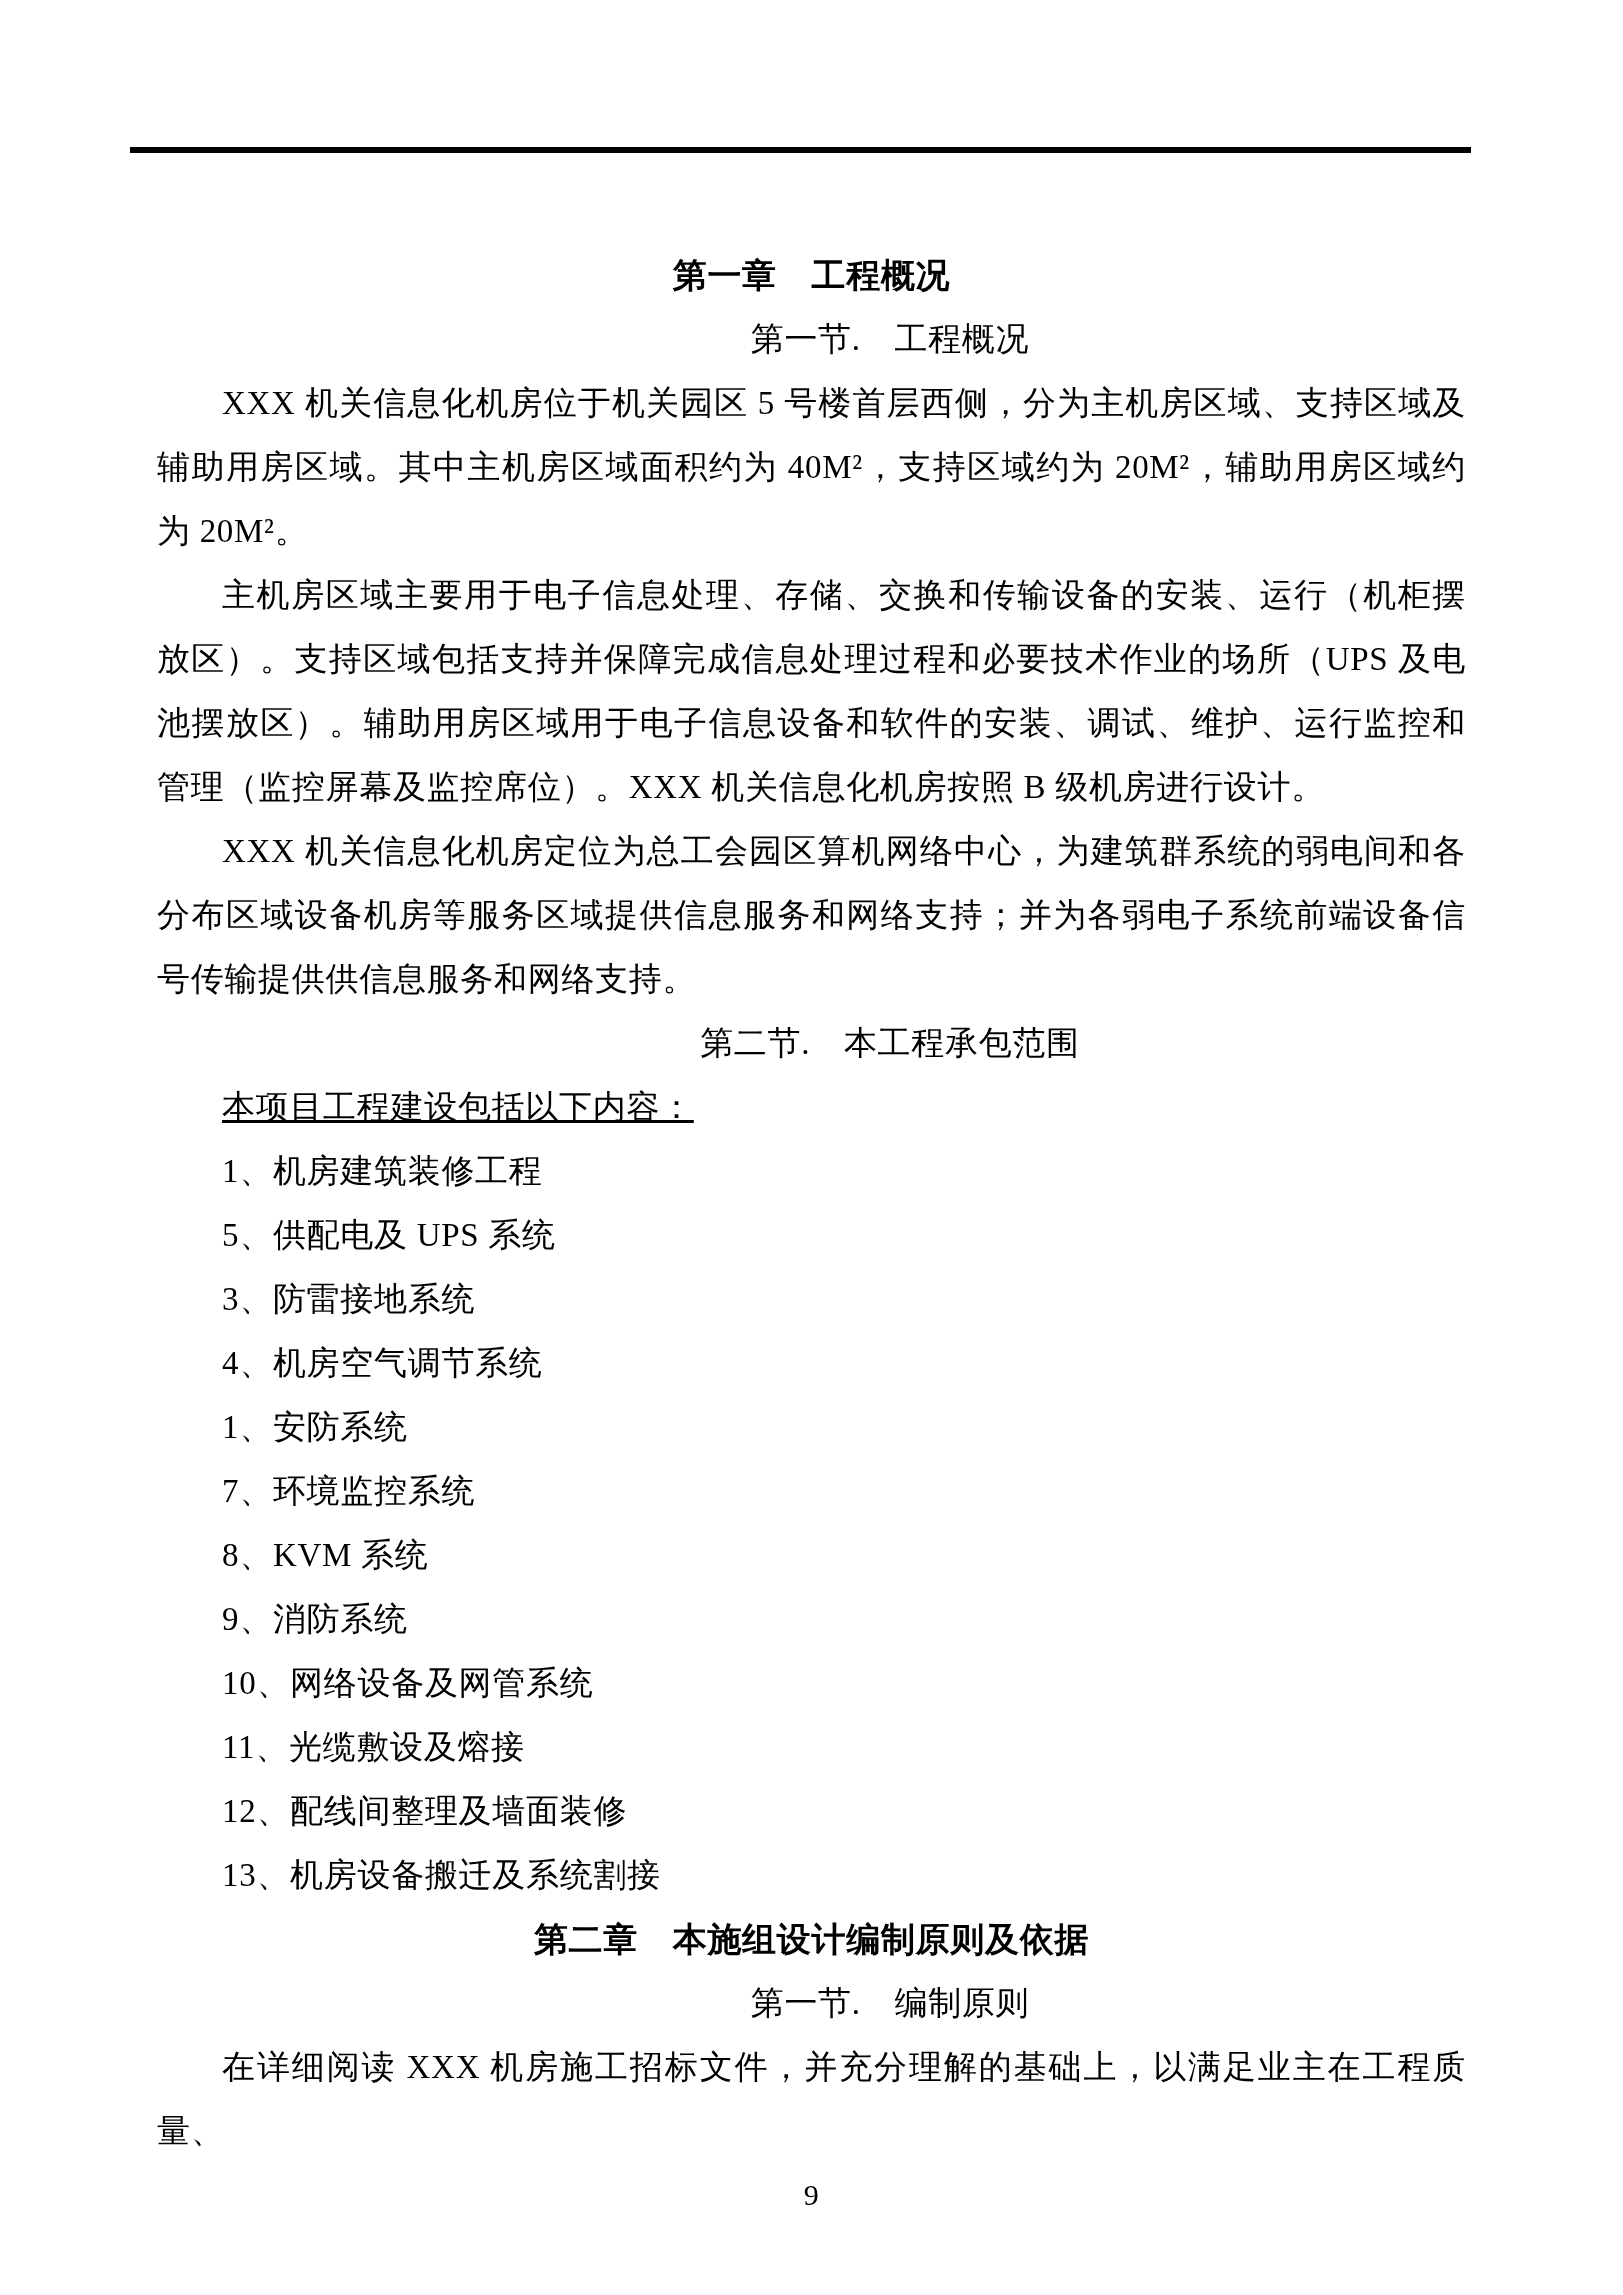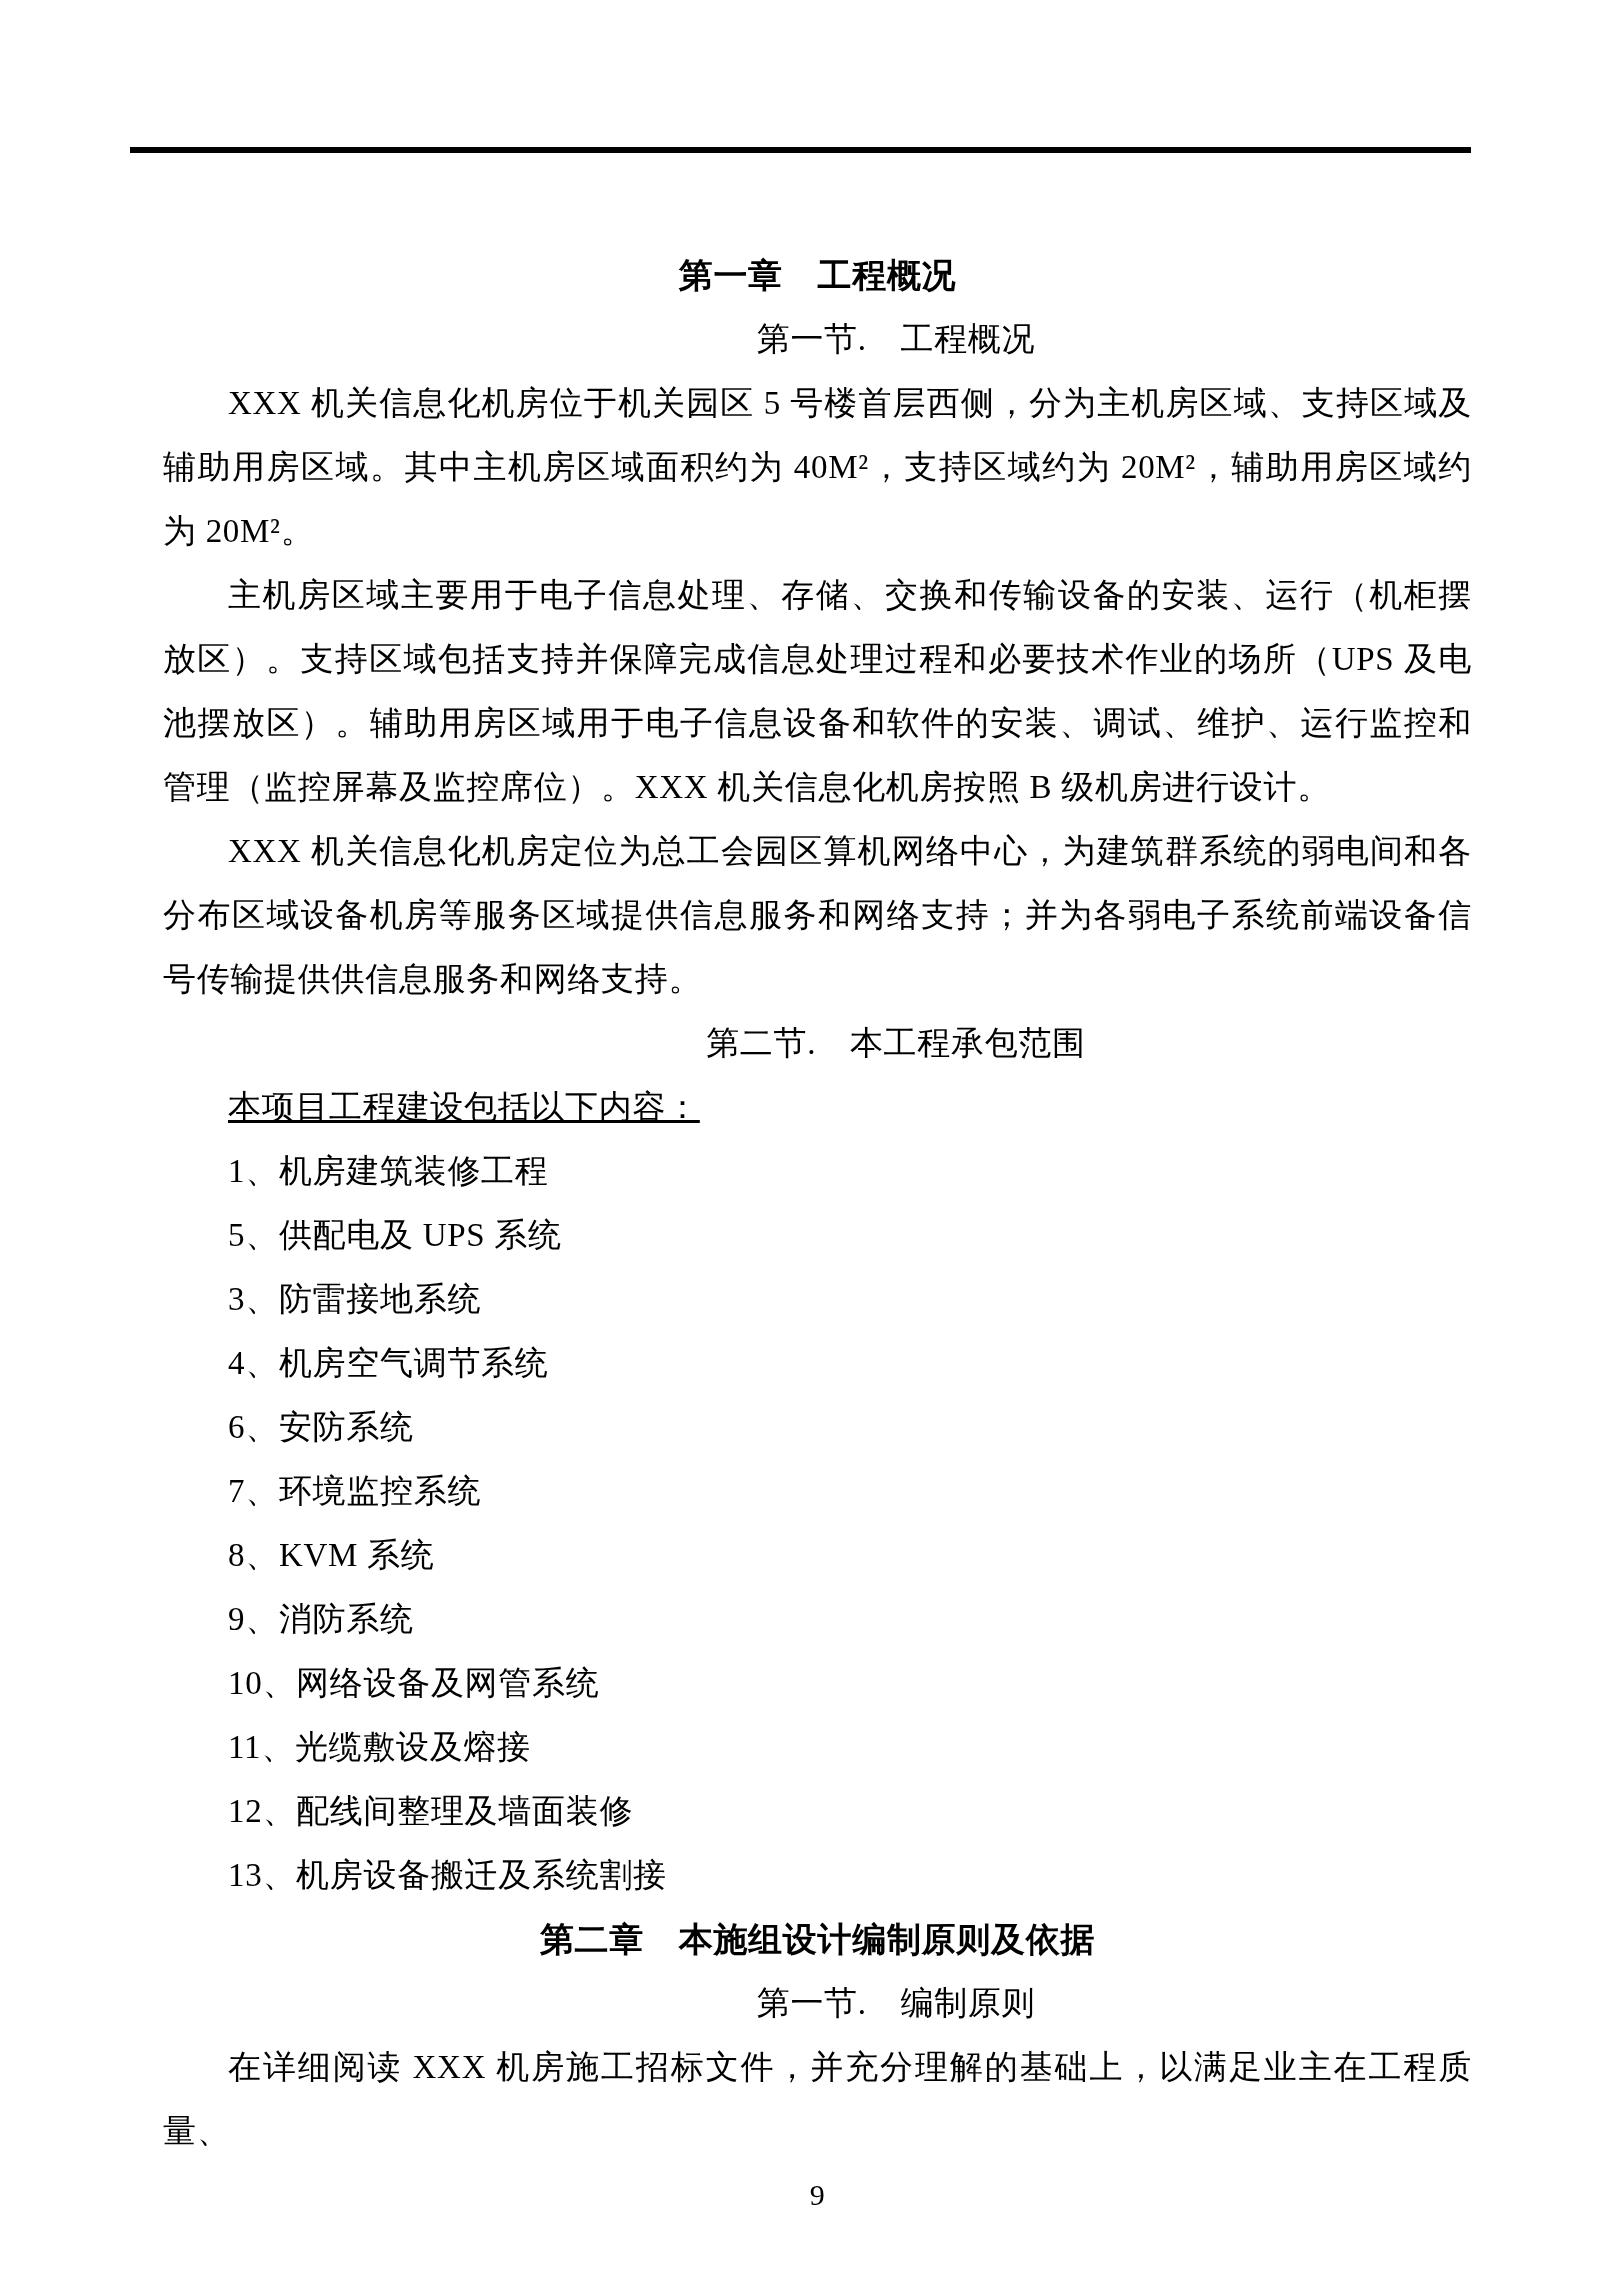--- a/index.html
+++ b/index.html
@@ -19,21 +19,21 @@
   .header-rule {
     position: absolute;
     left: 130px;
     top: 147px;
     width: 1341px;
     height: 5.5px;
     background: #000000;
   }
   .content {
     position: absolute;
-    left: 163px;
+    left: 157px;
     top: 243px;
     width: 1309px;
     font-size: 33px;
     line-height: 64px;
     letter-spacing: 0.7px;
     text-align: justify;
   }
   .chapter-title {
     font-family: "DejaVu Sans", "Liberation Sans", sans-serif;
     font-weight: bold;
@@ -96,21 +96,21 @@
 
     <p class="section-title">第二节.　本工程承包范围</p>
 
     <p class="intro-line">本项目工程建设包括以下内容：</p>
 
     <div>
       <div class="scope-item">1、机房建筑装修工程</div>
       <div class="scope-item">5、供配电及 UPS 系统</div>
       <div class="scope-item">3、防雷接地系统</div>
       <div class="scope-item">4、机房空气调节系统</div>
-      <div class="scope-item">6、安防系统</div>
+      <div class="scope-item">1、安防系统</div>
       <div class="scope-item">7、环境监控系统</div>
       <div class="scope-item">8、KVM 系统</div>
       <div class="scope-item">9、消防系统</div>
       <div class="scope-item">10、网络设备及网管系统</div>
       <div class="scope-item">11、光缆敷设及熔接</div>
       <div class="scope-item">12、配线间整理及墙面装修</div>
       <div class="scope-item">13、机房设备搬迁及系统割接</div>
     </div>
 
     <h1 class="chapter-title">第二章　本施组设计编制原则及依据</h1>

